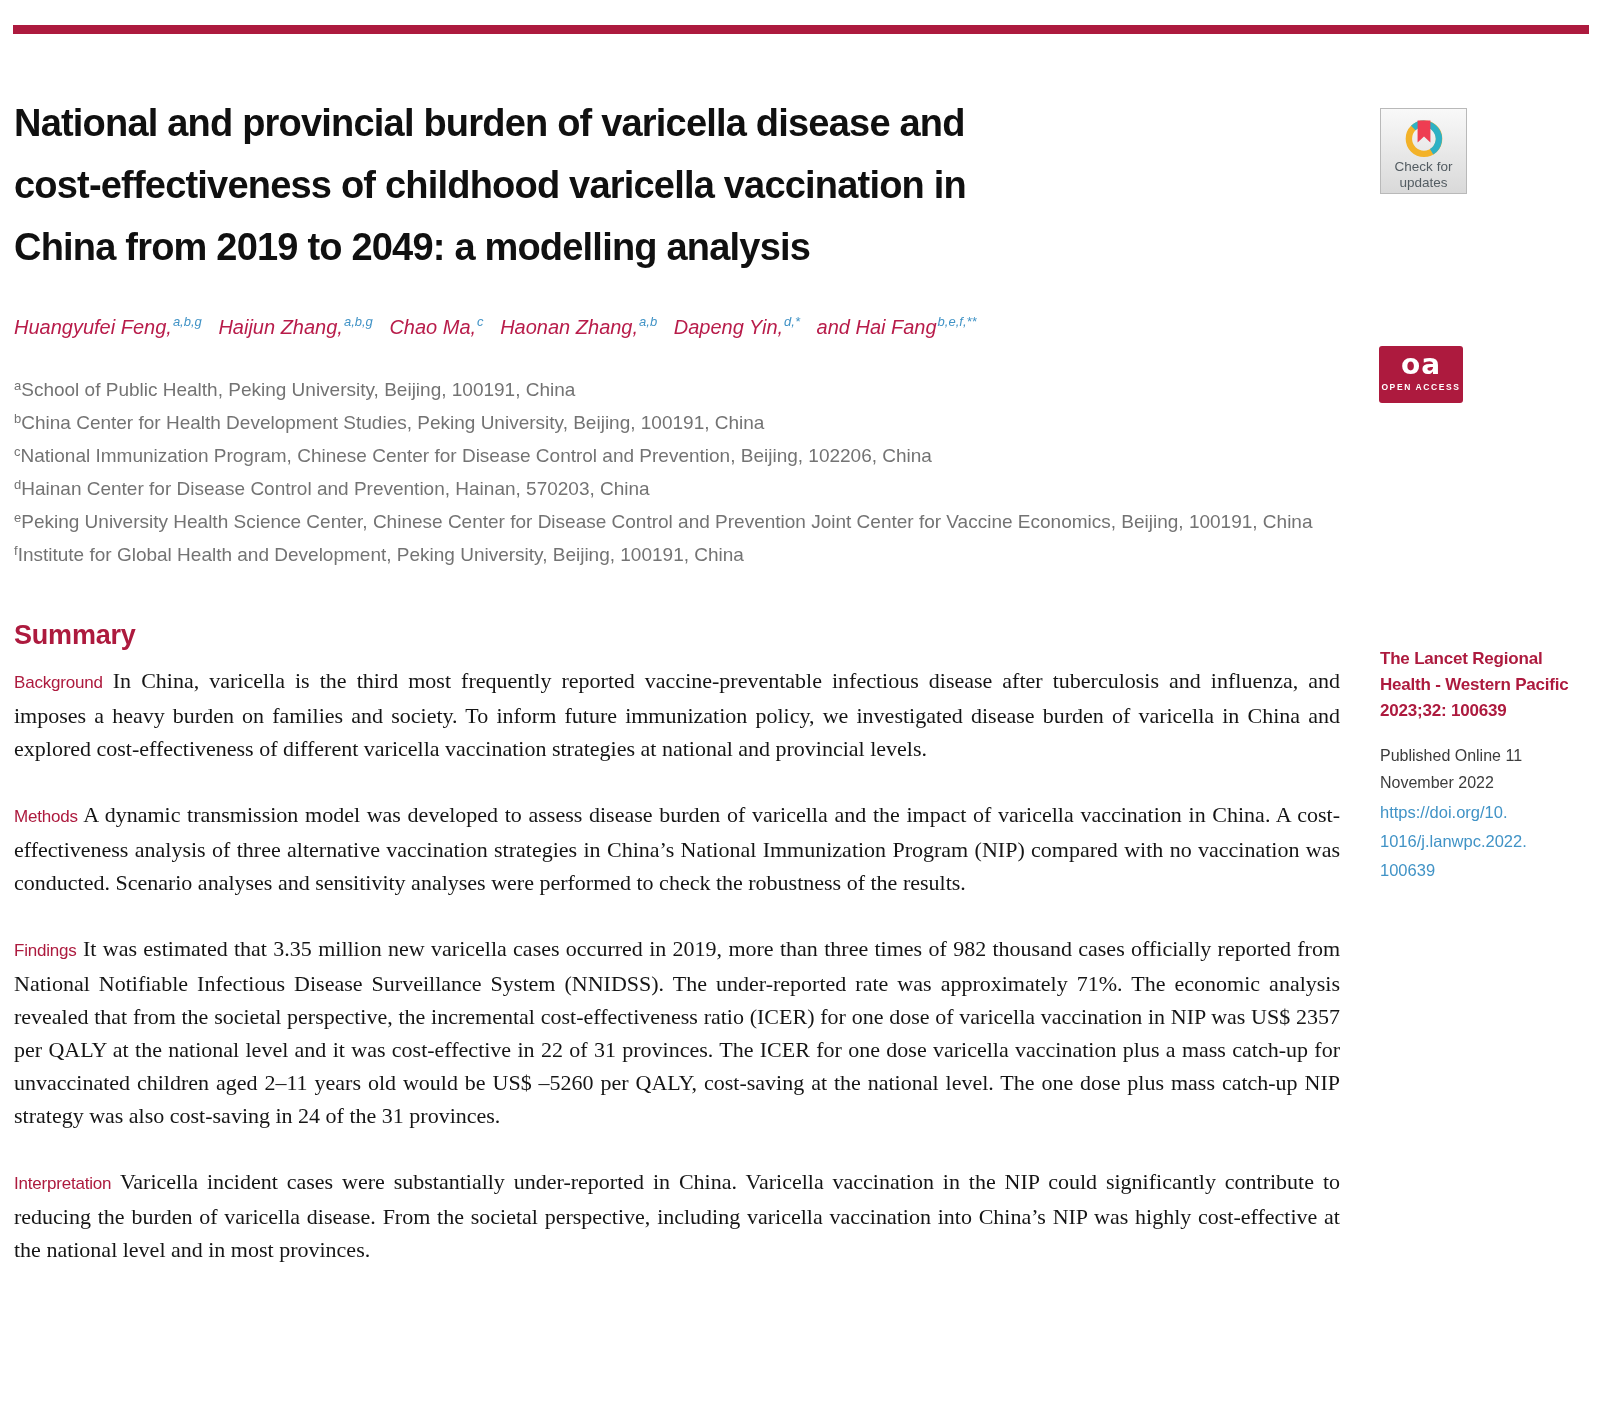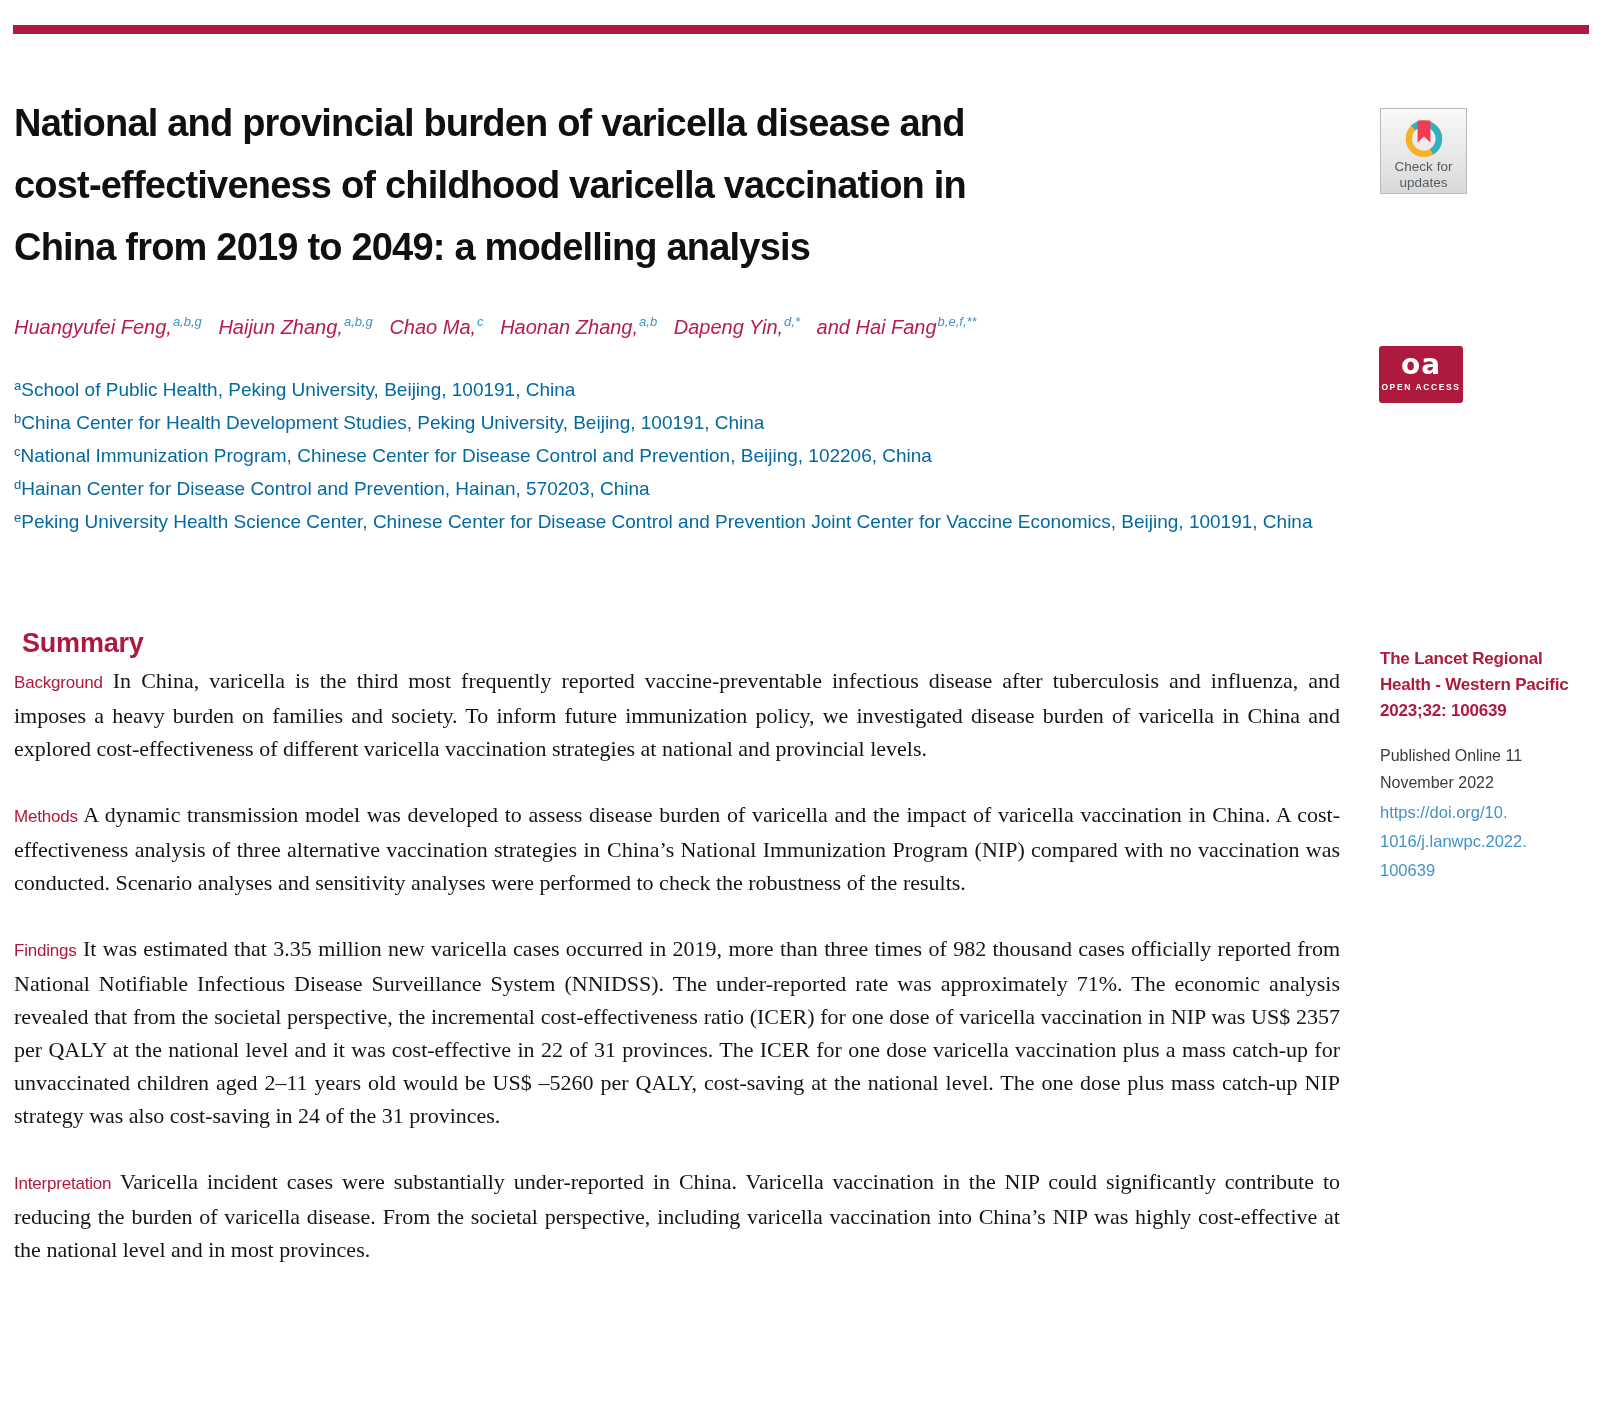--- a/index.html
+++ b/index.html
@@ -15,25 +15,25 @@
   .tline{display:block;white-space:nowrap;}
 
   
   .authors{position:absolute;left:14px;top:316px;font-style:italic;font-size:20px;
            color:#b81c4a;white-space:nowrap;}
   .author{margin-right:11px;}
   .asup{color:#4193c6;font-size:13px;position:relative;top:-8px;margin-left:1px;font-style:italic;}
 
   
   .affils{position:absolute;left:14px;top:374px;width:1320px;font-size:19px;
-          line-height:31px;color:#0369a1;}
+          line-height:31px;color:#737373;}
   .fsup{font-size:13px;position:relative;top:-6px;}
 
   
-  .summary-heading{position:absolute;left:14px;top:620px;margin:8px;font-size:27px;
+  .summary-heading{position:absolute;left:14px;top:620px;margin:0;font-size:27px;
                    font-weight:700;color:#ad1a3e;letter-spacing:-0.2px;text-align:right;}
   .summary-body{position:absolute;left:14px;top:664px;width:1326px;
                 font-family:"Liberation Serif",serif;font-size:22px;line-height:33px;
                 color:#151515;text-align:justify;}
   .spara{margin:0 0 33px 0;}
   .plabel{font-family:"Liberation Sans",sans-serif;color:#ad1a3e;font-size:17px;letter-spacing:-0.2px;}
 
   
   .badge{position:absolute;left:1380px;top:108px;width:87px;height:86px;box-sizing:border-box;
          border:1px solid #b9b9b9;border-radius:0;background:linear-gradient(#f9f9f9,#d9d9d9);
@@ -76,20 +76,21 @@
     <span class="author"><span>Dapeng Yin,</span><span class="asup">d,*</span></span>
     <span class="author"><span>and Hai Fang</span><span class="asup">b,e,f,**</span></span>
   </div>
 
   <div class="affils">
     <div class="affil"><span class="fsup">a</span><span>School of Public Health, Peking University, Beijing, 100191, China</span></div>
     <div class="affil"><span class="fsup">b</span><span>China Center for Health Development Studies, Peking University, Beijing, 100191, China</span></div>
     <div class="affil"><span class="fsup">c</span><span>National Immunization Program, Chinese Center for Disease Control and Prevention, Beijing, 102206, China</span></div>
     <div class="affil"><span class="fsup">d</span><span>Hainan Center for Disease Control and Prevention, Hainan, 570203, China</span></div>
     <div class="affil"><span class="fsup">e</span><span>Peking University Health Science Center, Chinese Center for Disease Control and Prevention Joint Center for Vaccine Economics, Beijing, 100191, China</span></div>
+    <div class="affil"><span class="fsup">f</span><span>Institute for Global Health and Development, Peking University, Beijing, 100191, China</span></div>
   </div>
 
   <h2 class="summary-heading">Summary</h2>
 
   <div class="summary-body">
     <p class="spara"><span class="plabel">Background</span> <span>In China, varicella is the third most frequently reported vaccine-preventable infectious disease after tuberculosis and influenza, and imposes a heavy burden on families and society. To inform future immunization policy, we investigated disease burden of varicella in China and explored cost-effectiveness of different varicella vaccination strategies at national and provincial levels.</span></p>
     <p class="spara"><span class="plabel">Methods</span> <span>A dynamic transmission model was developed to assess disease burden of varicella and the impact of varicella vaccination in China. A cost-effectiveness analysis of three alternative vaccination strategies in China’s National Immunization Program (NIP) compared with no vaccination was conducted. Scenario analyses and sensitivity analyses were performed to check the robustness of the results.</span></p>
     <p class="spara"><span class="plabel">Findings</span> <span>It was estimated that 3.35 million new varicella cases occurred in 2019, more than three times of 982 thousand cases officially reported from National Notifiable Infectious Disease Surveillance System (NNIDSS). The under-reported rate was approximately 71%. The economic analysis revealed that from the societal perspective, the incremental cost-effectiveness ratio (ICER) for one dose of varicella vaccination in NIP was US$ 2357 per QALY at the national level and it was cost-effective in 22 of 31 provinces. The ICER for one dose varicella vaccination plus a mass catch-up for unvaccinated children aged 2–11 years old would be US$ –5260 per QALY, cost-saving at the national level. The one dose plus mass catch-up NIP strategy was also cost-saving in 24 of the 31 provinces.</span></p>
     <p class="spara"><span class="plabel">Interpretation</span> <span>Varicella incident cases were substantially under-reported in China. Varicella vaccination in the NIP could significantly contribute to reducing the burden of varicella disease. From the societal perspective, including varicella vaccination into China’s NIP was highly cost-effective at the national level and in most provinces.</span></p>
   </div>

